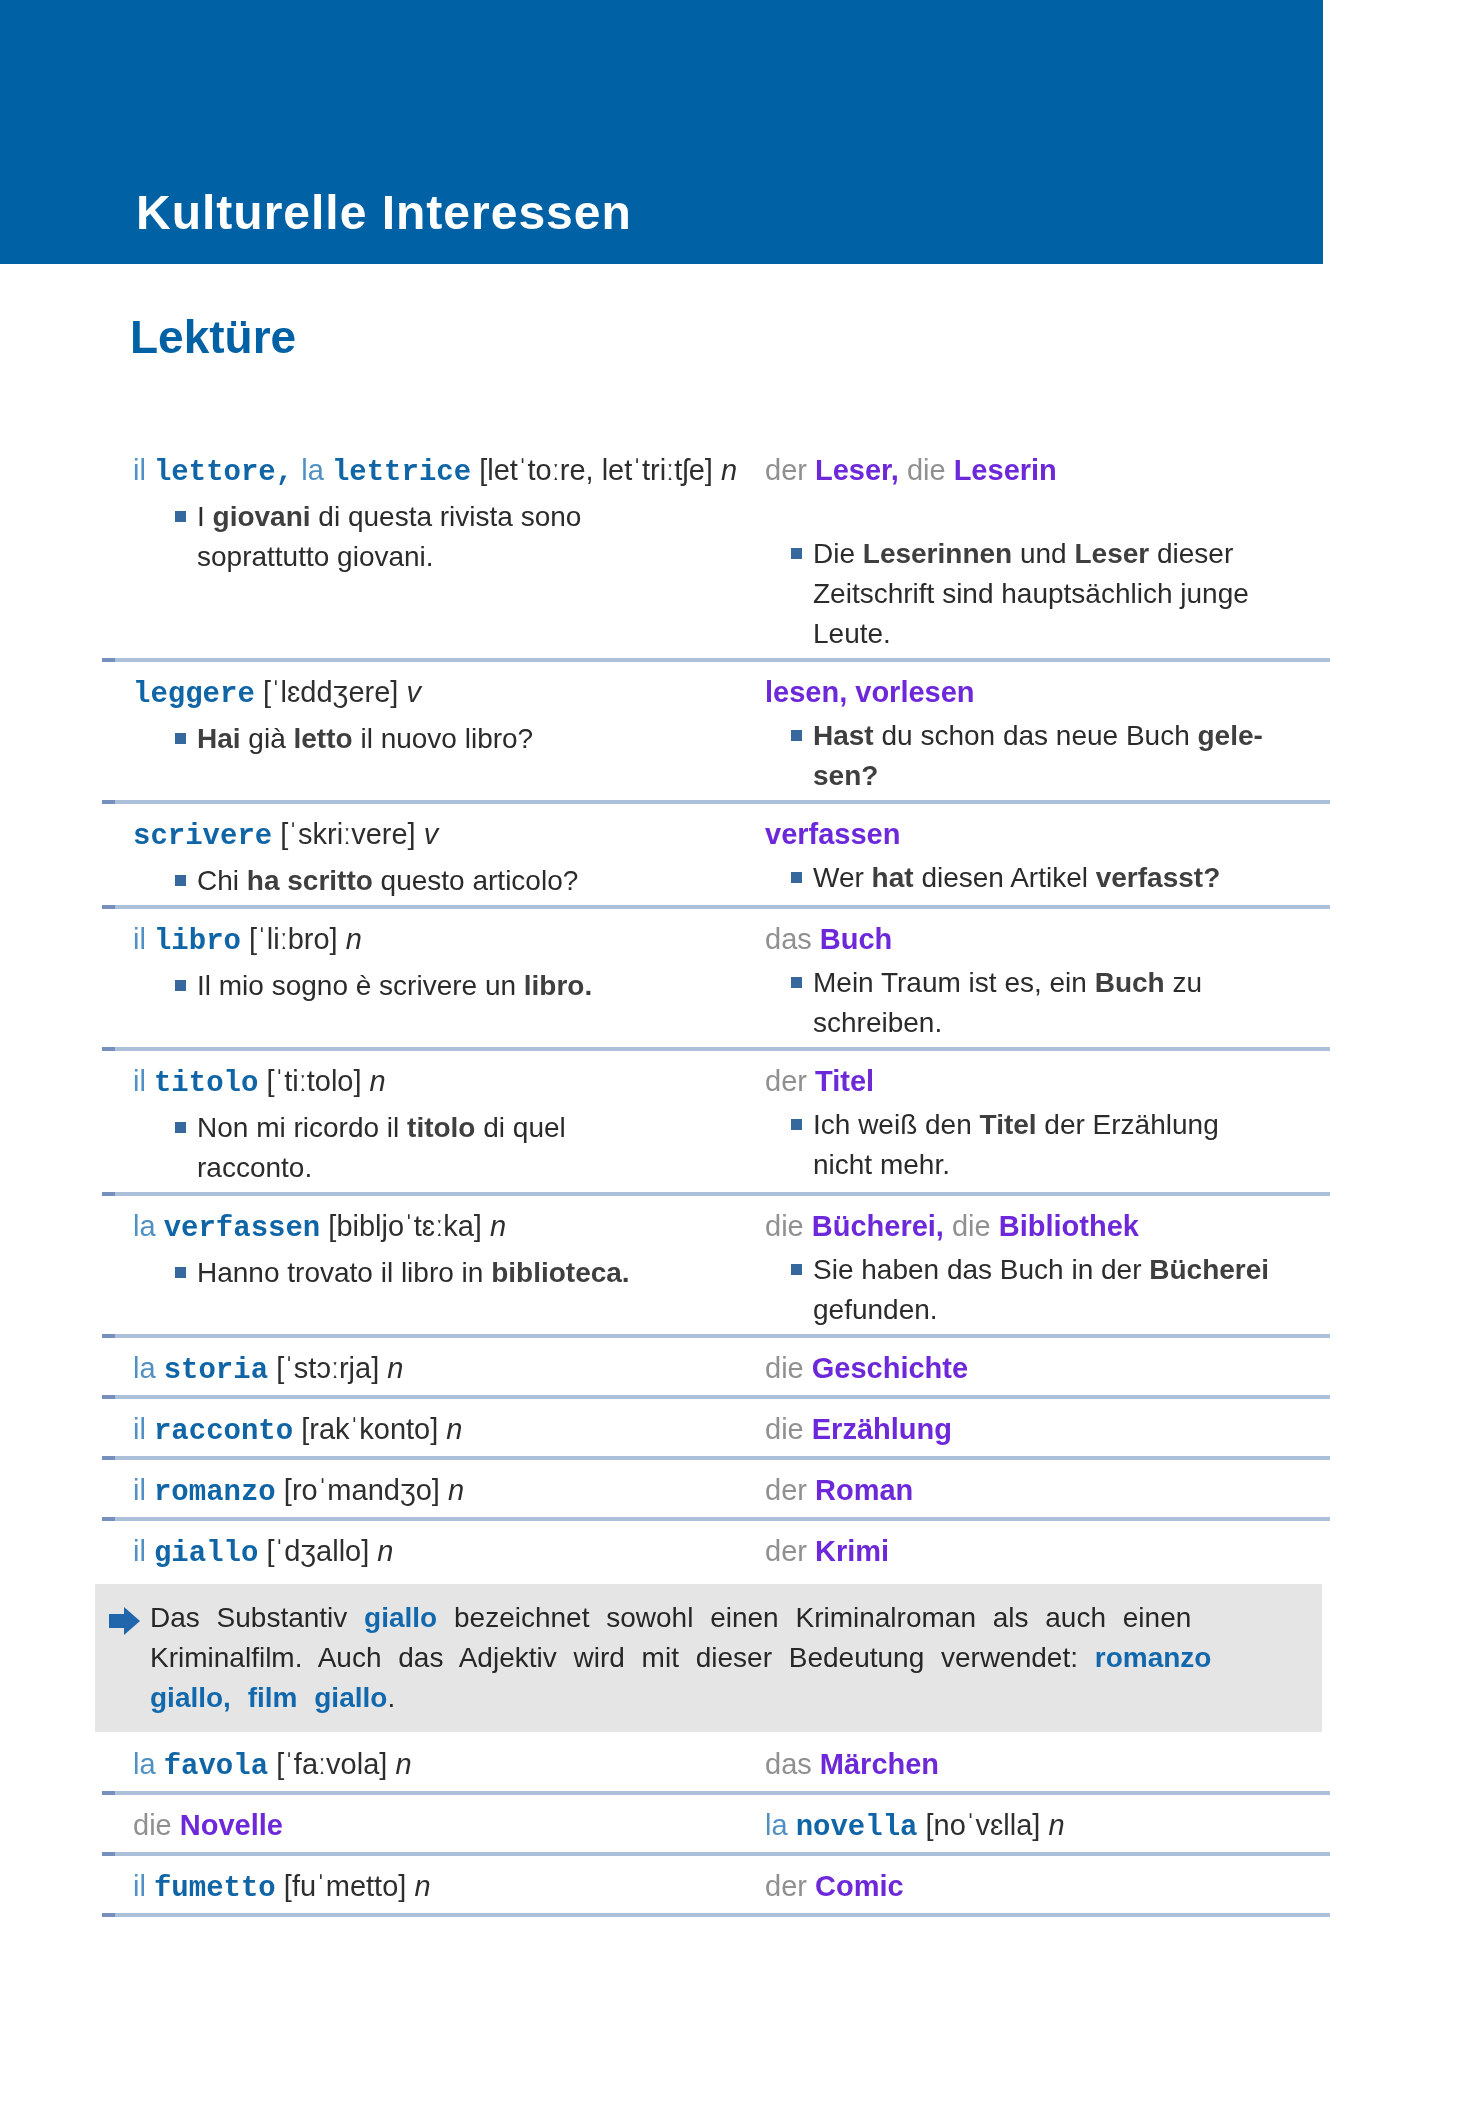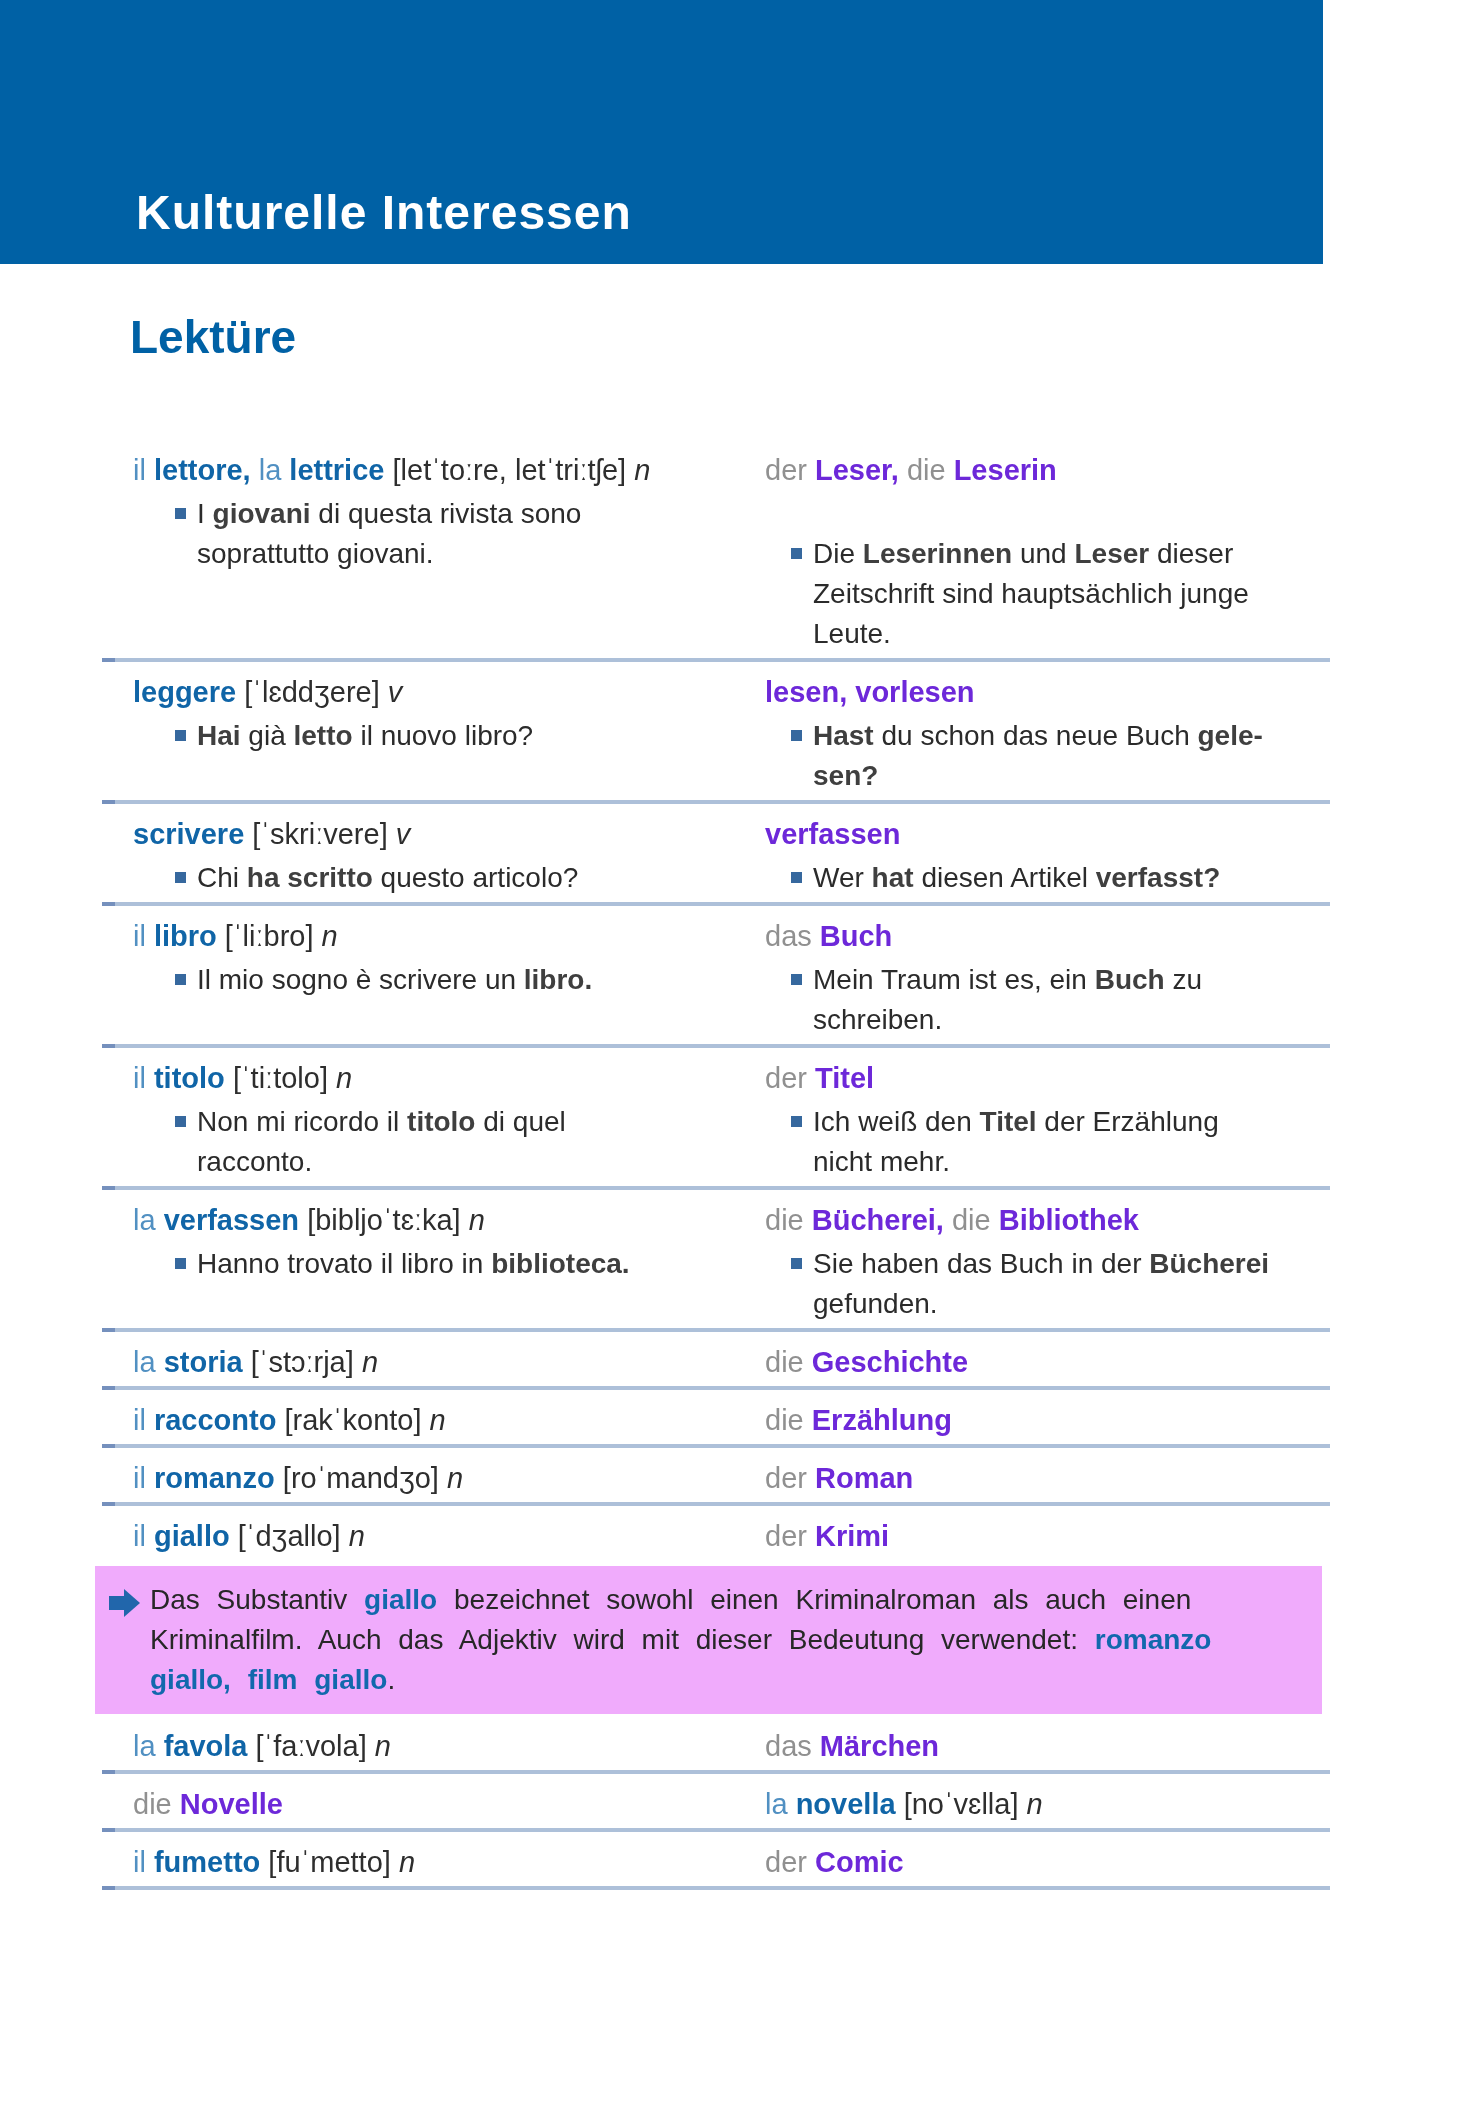--- a/index.html
+++ b/index.html
@@ -16,39 +16,39 @@
     position:absolute;top:310px;left:130px;margin:0;color:#0061a5;
     font-size:46px;font-weight:bold;
   }
   .content{position:absolute;top:440px;left:0;width:1477px;}
 
   .row{display:grid;grid-template-columns:632px 565px;padding:10px 0 4px 133px;}
   .col{min-width:0;}
 
   .headline{font-size:29px;line-height:40px;color:#2d2d2d;}
   .it-art{color:#5190c2;}
-  .it-hw{color:#1065a7;font-weight:bold;}
+  .it-hw{color:#1065a7;font-weight:bold;font-family:Liberation Mono, monospace;}
   .de-art{color:#909090;}
   .de-hw{color:#6d28d9;font-weight:bold;}
   .phon{color:#2e2e2e;white-space:nowrap;}
   .pos{color:#2e2e2e;font-style:italic;}
 
   .example{display:flex;margin-top:4px;font-size:28px;line-height:40px;color:#2b2b2b;}
   .left .example{padding-left:42px;}
   .right .example{padding-left:26px;}
   .tall .right .example{margin-top:44px;}
   .bullet{flex:none;width:11px;height:11px;background:#36689e;margin:14px 11px 0 0;}
   .b{font-weight:bold;color:#3f3f3f;}
   .blue{font-weight:bold;color:#1268ad;}
 
   .divider{height:4px;background:#adc0d9;margin-left:102px;width:1228px;position:relative;}
   .divider::before{content:"";position:absolute;left:0;top:0;width:13px;height:100%;background:#7590bd;}
 
   .note{
-    margin:6px 0 0 95px;width:1227px;box-sizing:border-box;background:#f0abfc;
+    margin:6px 0 0 95px;width:1227px;box-sizing:border-box;background:#e5e5e5;
     padding:14px 0;position:relative;
   }
   .note-arrow{position:absolute;left:14px;top:30px;width:15px;height:14px;background:#2166ab;}
   .note-arrow::after{
     content:"";position:absolute;left:15px;top:-7px;
     border-top:14px solid transparent;border-bottom:14px solid transparent;
     border-left:16px solid #2166ab;
   }
   .note-text{
     margin-left:55px;width:1160px;font-size:28px;line-height:40px;

